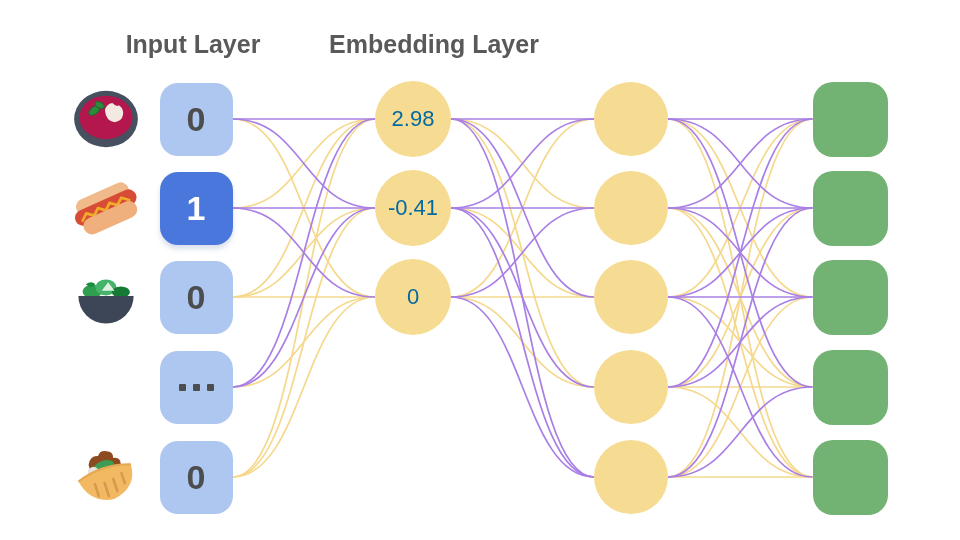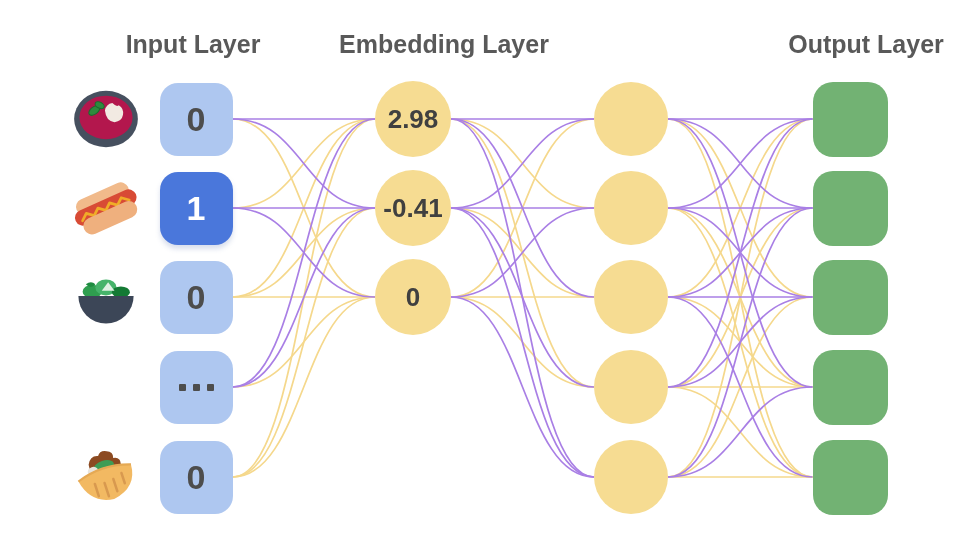--- a/index.html
+++ b/index.html
@@ -21,21 +21,21 @@
   .input-box .val{font-size:34px;font-weight:bold;color:#4D4D4D;line-height:1;}
   .input-box.active .val{color:#ffffff;}
   .dots{display:flex;gap:7px;align-items:center;}
   .dots i{width:7px;height:7px;background:#4D4D4D;border-radius:1px;display:block;}
   .food-icon{position:absolute;width:68px;height:68px;}
   .food-icon svg{width:100%;height:100%;display:block;}
   .circle-node{
     position:absolute;border-radius:50%;background:#F6DC92;
     display:flex;align-items:center;justify-content:center;
   }
-  .circle-node .val{font-size:26px;color:#404040;line-height:1;font-weight:bold;}
+  .circle-node .val{font-size:22px;color:#0369a1;line-height:1;}
   .output-box{
     position:absolute;width:75px;height:75px;border-radius:20px;background:#72B273;
   }
 </style>
 </head>
 <body>
 
 <div class="stage">
   <svg id="edge-canvas" viewBox="0 0 960 540">
       <path d="M 232.5 119 C 303.75 119, 303.75 297, 375 297" fill="none" stroke="#F5D88C" stroke-width="1.7"></path>
@@ -89,22 +89,21 @@
       <path d="M 668 297 C 740.25 297, 740.25 208, 812.5 208" fill="none" stroke="#A97FE5" stroke-width="1.7"></path>
       <path d="M 668 297 C 740.25 297, 740.25 297, 812.5 297" fill="none" stroke="#A97FE5" stroke-width="1.7"></path>
       <path d="M 668 297 C 740.25 297, 740.25 477, 812.5 477" fill="none" stroke="#A97FE5" stroke-width="1.7"></path>
       <path d="M 668 387 C 740.25 387, 740.25 119, 812.5 119" fill="none" stroke="#A97FE5" stroke-width="1.7"></path>
       <path d="M 668 387 C 740.25 387, 740.25 297, 812.5 297" fill="none" stroke="#A97FE5" stroke-width="1.7"></path>
       <path d="M 668 477 C 740.25 477, 740.25 208, 812.5 208" fill="none" stroke="#A97FE5" stroke-width="1.7"></path>
       <path d="M 668 477 C 740.25 477, 740.25 387, 812.5 387" fill="none" stroke="#A97FE5" stroke-width="1.7"></path>
     </svg>
 
   <div class="layer-title" style="left:193px">Input Layer</div>
-  <div class="layer-title" style="left:444px">Embedding Layer</div>
-  <div class="layer-title" style="left:866px">Output Layer</div>
+  <div class="layer-title" style="left:434px">Embedding Layer</div>
 
   <div id="nodes">
       <div class="food-icon" style="left: 72px; top: 85px;">
         <svg viewBox="0 0 64 64">
     <ellipse cx="32" cy="32" rx="30" ry="26.5" fill="#46505F"></ellipse>
     <ellipse cx="32" cy="30.5" rx="25" ry="20.5" fill="#B3174D"></ellipse>
     <path d="M31 24 q1 -6 7 -7 q4 4 6 2 q5 3 4 9 q-1 6 -8 7 q-8 -1 -9 -11" fill="#F2EAE2"></path>
     <g fill="#2E8B3D" stroke="#1E6B2D" stroke-width="1">
       <ellipse cx="21" cy="24" rx="6" ry="3.4" transform="rotate(-38 21 24)"></ellipse>
       <ellipse cx="26" cy="19" rx="4.6" ry="2.8" transform="rotate(28 26 19)"></ellipse>

